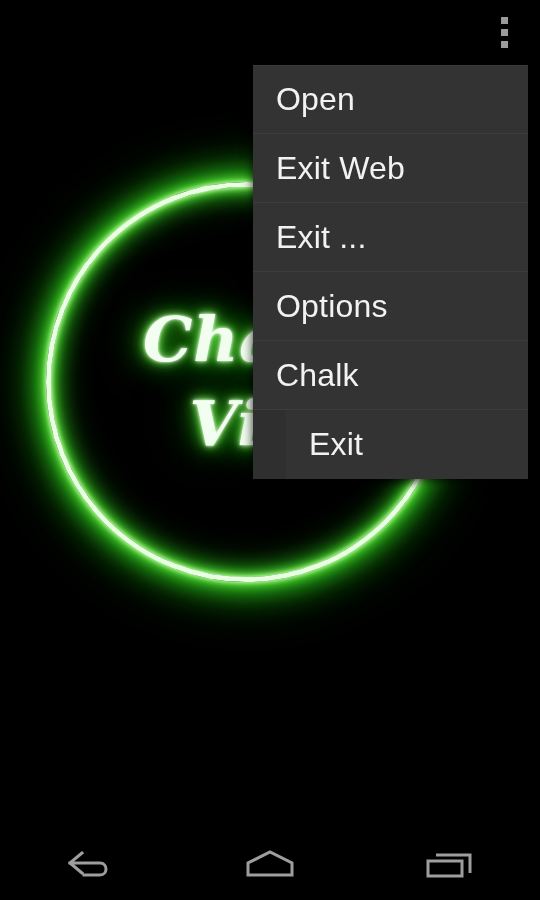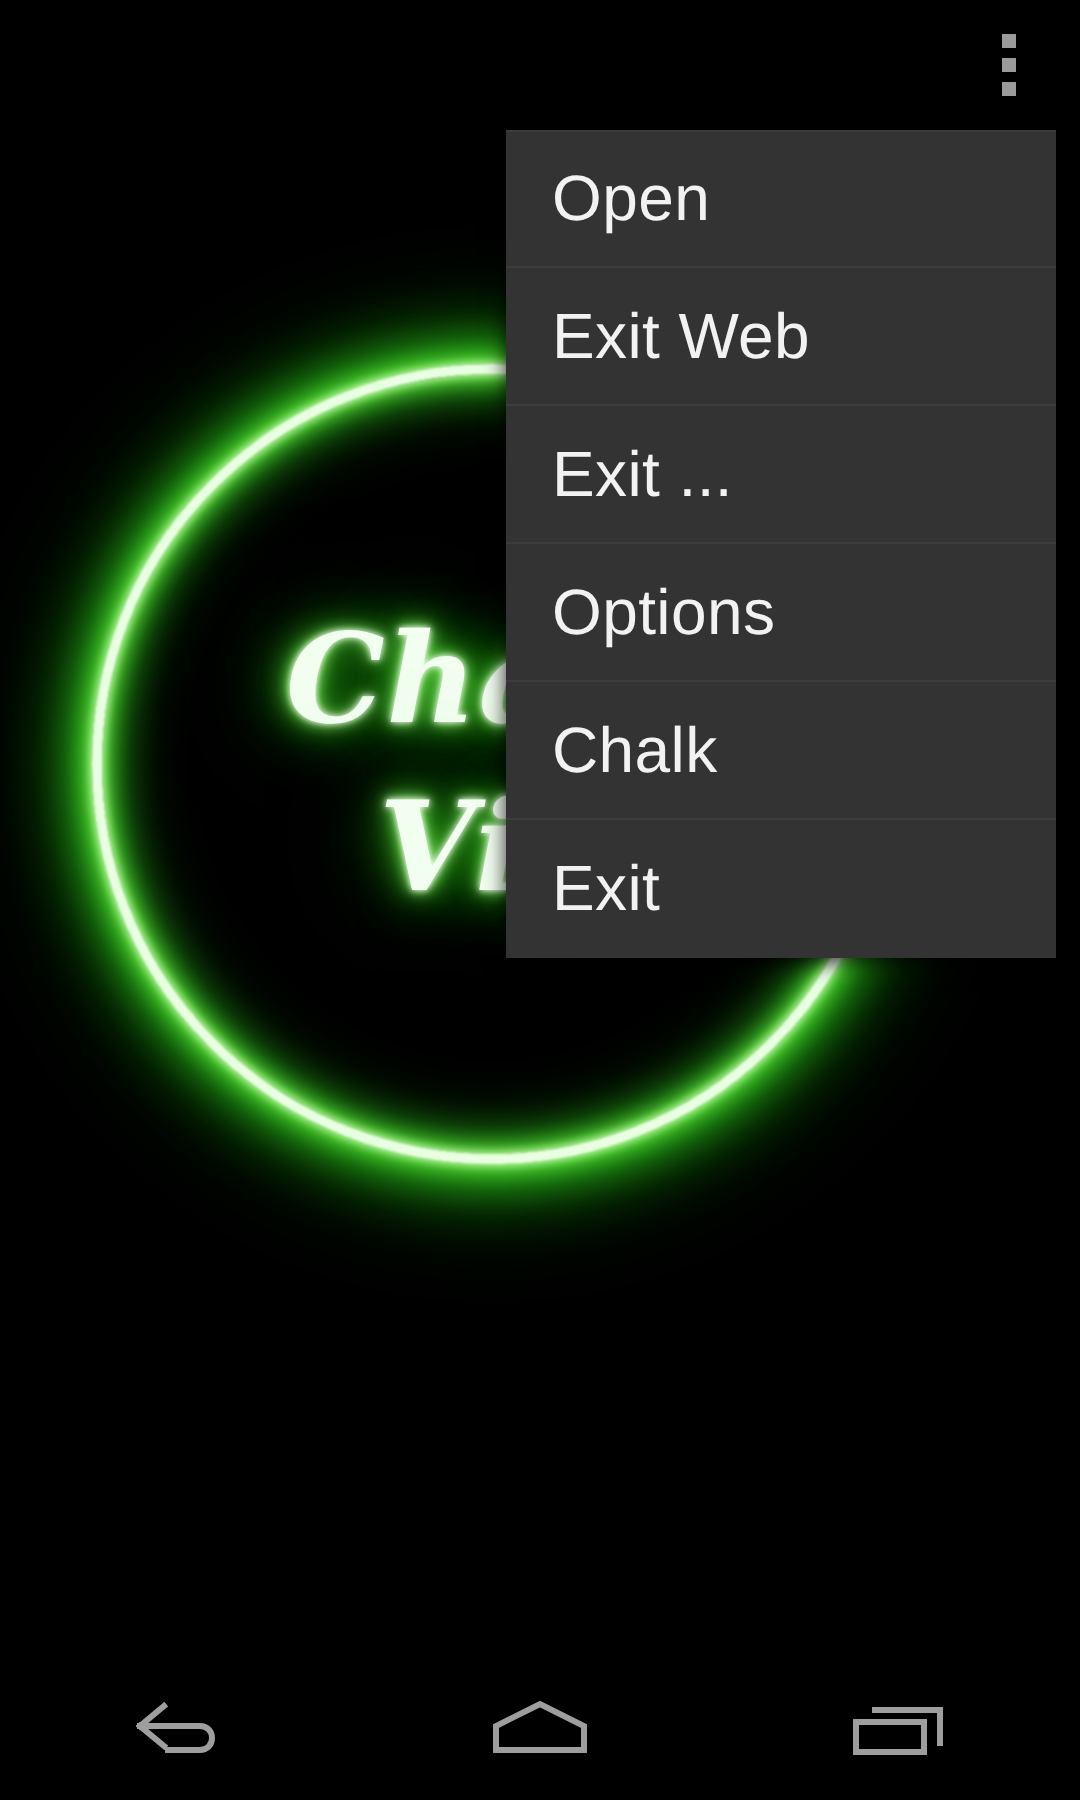--- a/index.html
+++ b/index.html
@@ -131,20 +131,21 @@
     border-bottom: 1px solid #3d3d3d;
     cursor: pointer;
     background: #333333;
     letter-spacing: 0.2px;
   }
   .menu-item:first-child {
     border-top: 1px solid #3b3b3b;
   }
   .menu-item:last-child {
     border-bottom: none;
+    margin-left: 33px;
   }
 
   
   #nav-bar {
     position: absolute;
     left: 0;
     bottom: 0;
     width: 540px;
     height: 70px;
     background: #000000;

